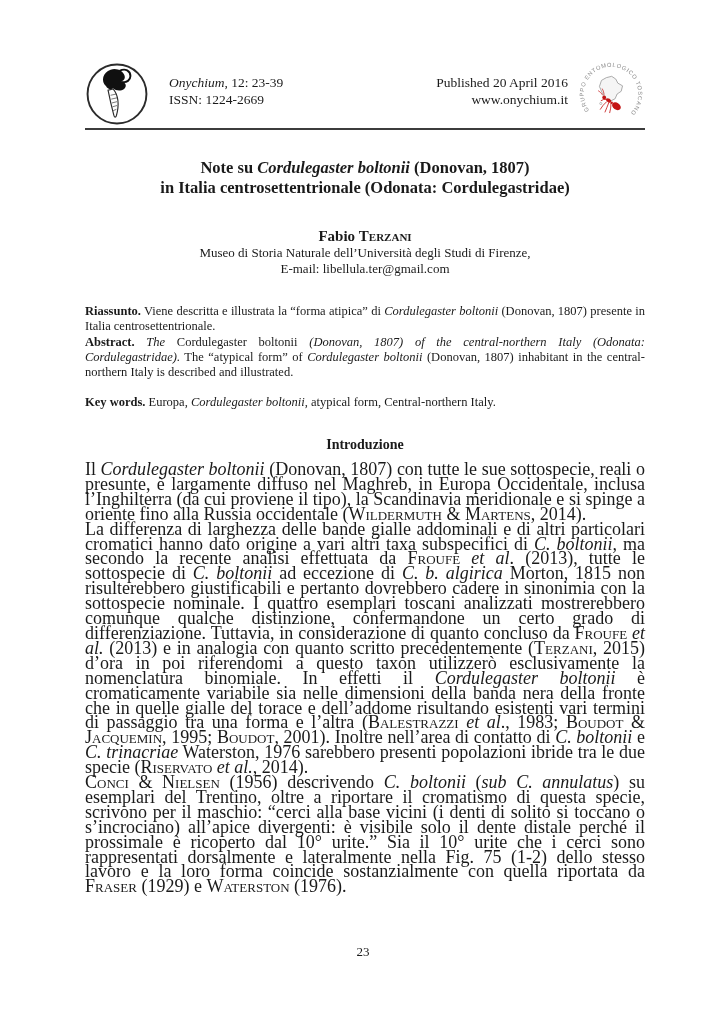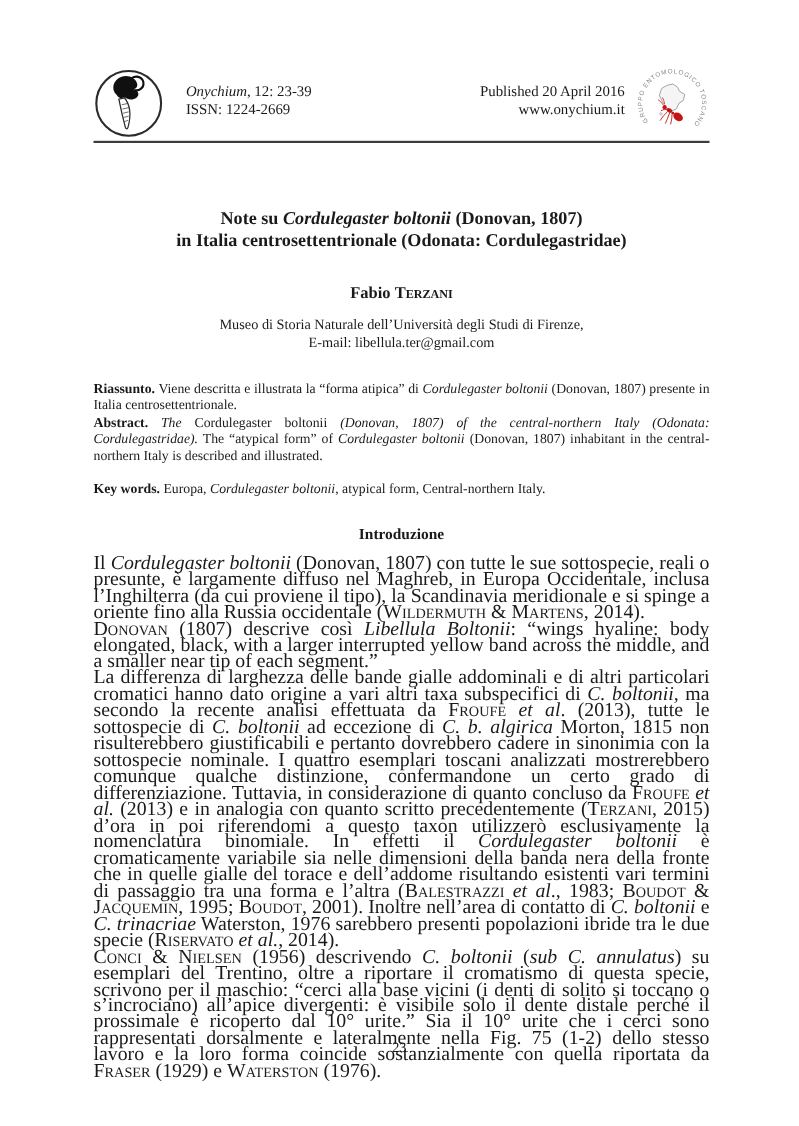--- a/index.html
+++ b/index.html
@@ -6,23 +6,23 @@
   .page {
     position:relative; width:726px; height:1024px; background:#ffffff;
     color:#1a1a1a; font-family:"Liberation Serif", serif; overflow:hidden;
   }
   .mx { margin-left:85px; margin-right:81px; }
   .header { display:flex; align-items:flex-start; padding-top:62px; height:66px; }
   .journal-info { margin-left:20px; margin-top:12px; font-size:13.5px; line-height:17px; }
   .pub-info { margin-left:auto; margin-top:12px; font-size:13.5px; line-height:17px; text-align:right; }
   .emblem { margin-left:9px; margin-top:-2px; }
   .rule { border-top:2px solid #3c3c3c; height:0; }
-  .title { margin-top:59px; text-align:center; font-size:16.5px; line-height:20px; font-weight:bold; }
+  .title { margin-top:28px; text-align:center; font-size:16.5px; line-height:20px; font-weight:bold; }
   .author { margin-top:29px; text-align:center; font-size:15px; line-height:18px; }
-  .affiliation { margin-top:11px; text-align:center; font-size:13px; line-height:15.5px; }
+  .affiliation { text-align:center; font-size:13px; line-height:15.5px; }
   .abs { font-size:12.5px; line-height:15px; text-align:justify; }
   .riassunto { margin-top:28px; }
   .abstract { margin-top:1px; }
   .keywords { margin-top:15px; }
   .section-heading { margin-top:26px; text-align:center; font-size:14px; line-height:17px; font-weight:bold; }
   .body-text { margin-top:9px; font-size:18px; line-height:14.9px; text-align:justify; }
   .body-text p { margin:0; padding:0; }
   .page-number { position:absolute; bottom:64px; left:0; width:100%; text-align:center; font-size:13px; }
   .run-i { font-style:italic; }
   .run-b { font-weight:bold; }
@@ -87,20 +87,19 @@
   </div>
 
   <div class="abs riassunto mx"><span class="run-b">Riassunto.</span><span> Viene descritta e illustrata la “forma atipica” di </span><span class="run-i">Cordulegaster boltonii</span><span> (Donovan, 1807) presente in Italia centrosettentrionale.</span></div>
   <div class="abs abstract mx"><span class="run-b">Abstract.</span><span class="run-i"> The </span><span>Cordulegaster boltonii</span><span class="run-i"> (Donovan, 1807) of the central-northern Italy (Odonata: Cordulegastridae).</span><span> The “atypical form” of </span><span class="run-i">Cordulegaster boltonii</span><span> (Donovan, 1807) inhabitant in the central-northern Italy is described and illustrated.</span></div>
   <div class="abs keywords mx"><span class="run-b">Key words.</span><span> Europa, </span><span class="run-i">Cordulegaster boltonii</span><span>, atypical form, Central-northern Italy.</span></div>
 
   <div class="section-heading mx">Introduzione</div>
 
   <div class="body-text mx">
     <p><span>Il </span><span class="run-i">Cordulegaster boltonii</span><span> (Donovan, 1807) con tutte le sue sottospecie, reali o presunte, è largamente diffuso nel Maghreb, in Europa Occidentale, inclusa l’Inghilterra (da cui proviene il tipo), la Scandinavia meridionale e si spinge a oriente fino alla Russia occidentale (</span><span class="run-sc">Wildermuth</span><span> &amp; </span><span class="run-sc">Martens</span><span>, 2014).</span></p>
-    <p><span class="run-sc">Donovan</span><span> (1807) descrive così </span><span class="run-i">Libellula Boltonii</span><span>: “wings hyaline: body elongated, black, with a larger interrupted yellow band across the middle, and a smaller near tip of each segment.”</span></p>
     <p><span>La differenza di larghezza delle bande gialle addominali e di altri particolari cromatici hanno dato origine a vari altri taxa subspecifici di </span><span class="run-i">C. boltonii,</span><span> ma secondo la recente analisi effettuata da </span><span class="run-sc">Froufe</span><span> </span><span class="run-i">et al</span><span>. (2013), tutte le sottospecie di </span><span class="run-i">C. boltonii</span><span> ad eccezione di </span><span class="run-i">C. b. algirica</span><span> Morton, 1815 non risulterebbero giustificabili e pertanto dovrebbero cadere in sinonimia con la sottospecie nominale. I quattro esemplari toscani analizzati mostrerebbero comunque qualche distinzione, confermandone un certo grado di differenziazione. Tuttavia, in considerazione di quanto concluso da </span><span class="run-sc">Froufe</span><span> </span><span class="run-i">et al.</span><span> (2013) e in analogia con quanto scritto precedentemente (</span><span class="run-sc">Terzani</span><span>, 2015) d’ora in poi riferendomi a questo taxon utilizzerò esclusivamente la nomenclatura binomiale. In effetti il </span><span class="run-i">Cordulegaster boltonii</span><span> è cromaticamente variabile sia nelle dimensioni della banda nera della fronte che in quelle gialle del torace e dell’addome risultando esistenti vari termini di passaggio tra una forma e l’altra (</span><span class="run-sc">Balestrazzi</span><span> </span><span class="run-i">et al</span><span>., 1983; </span><span class="run-sc">Boudot</span><span> &amp; </span><span class="run-sc">Jacquemin</span><span>, 1995; </span><span class="run-sc">Boudot</span><span>, 2001). Inoltre nell’area di contatto di </span><span class="run-i">C. boltonii</span><span> e </span><span class="run-i">C. trinacriae</span><span> Waterston, 1976 sarebbero presenti popolazioni ibride tra le due specie (</span><span class="run-sc">Riservato</span><span> </span><span class="run-i">et al.</span><span>, 2014).</span></p>
     <p><span class="run-sc">Conci</span><span> &amp; </span><span class="run-sc">Nielsen</span><span> (1956) descrivendo </span><span class="run-i">C. boltonii</span><span> (</span><span class="run-i">sub C. annulatus</span><span>) su esemplari del Trentino, oltre a riportare il cromatismo di questa specie, scrivono per il maschio: “cerci alla base vicini (i denti di solito si toccano o s’incrociano) all’apice divergenti: è visibile solo il dente distale perché il prossimale è ricoperto dal 10° urite.” Sia il 10° urite che i cerci sono rappresentati dorsalmente e lateralmente nella Fig. 75 (1-2) dello stesso lavoro e la loro forma coincide sostanzialmente con quella riportata da </span><span class="run-sc">Fraser</span><span> (1929) e </span><span class="run-sc">Waterston</span><span> (1976).</span></p>
   </div>
 
   <div class="page-number">23</div>
 
 </div>
 
 </body></html>

